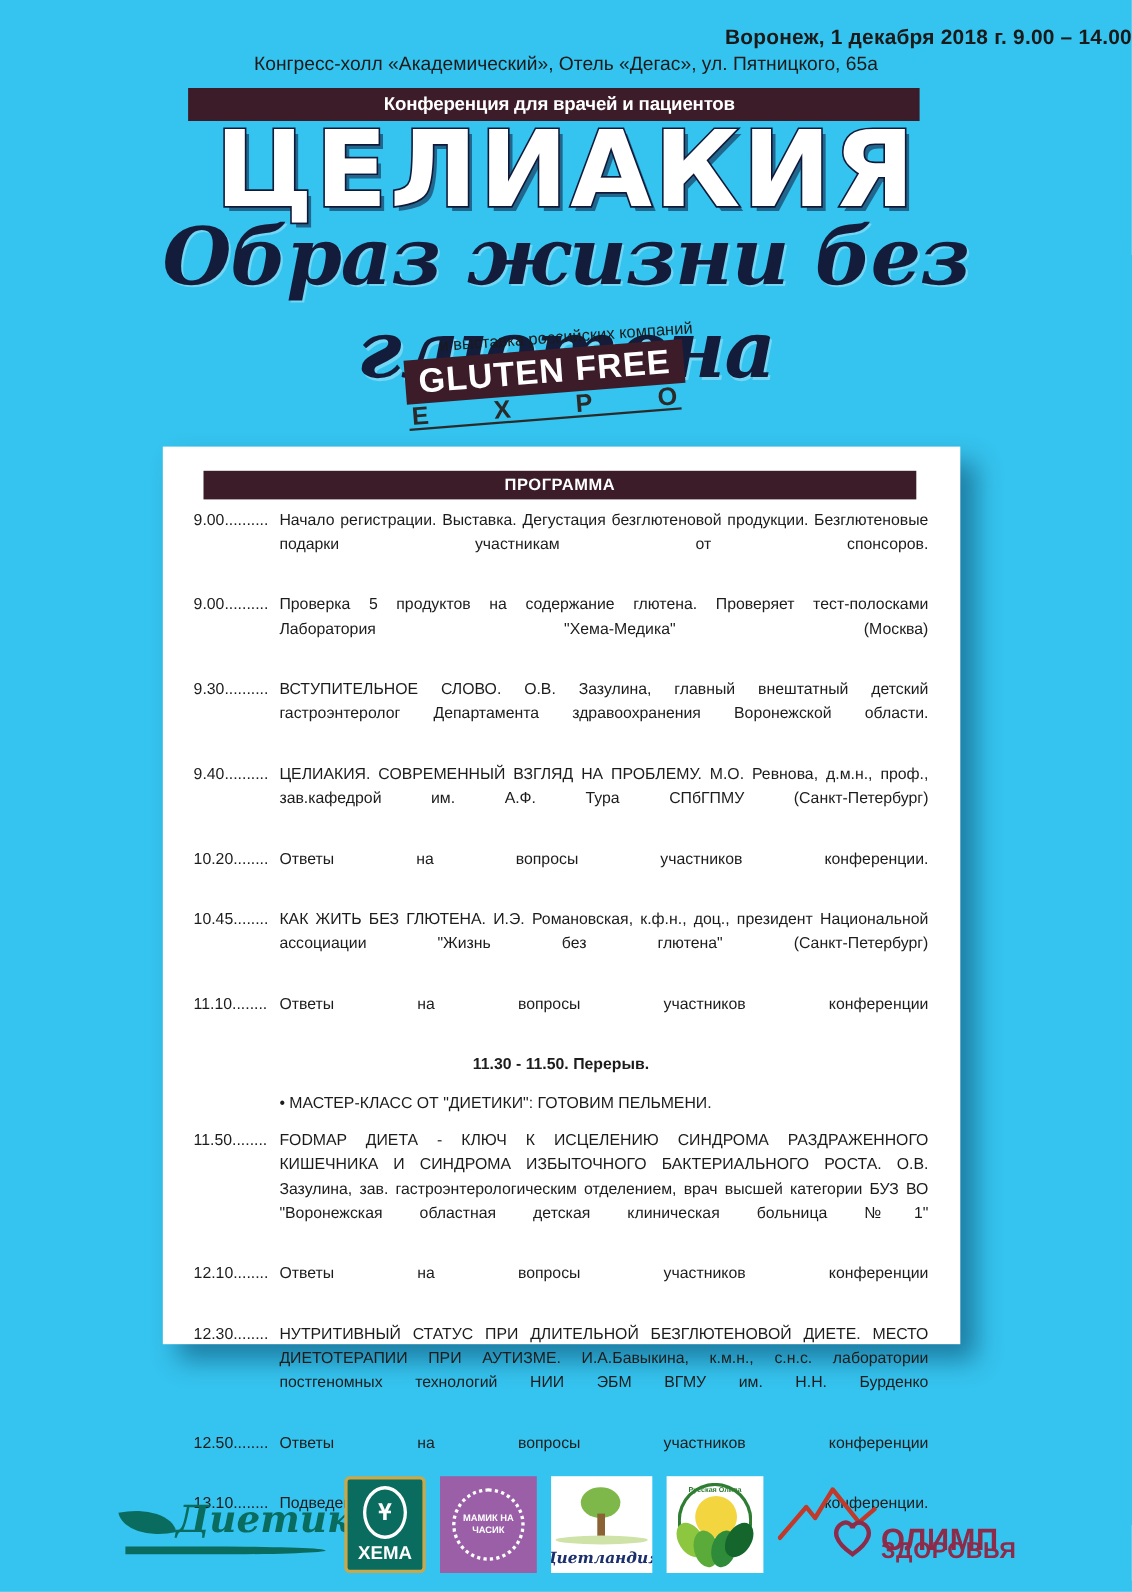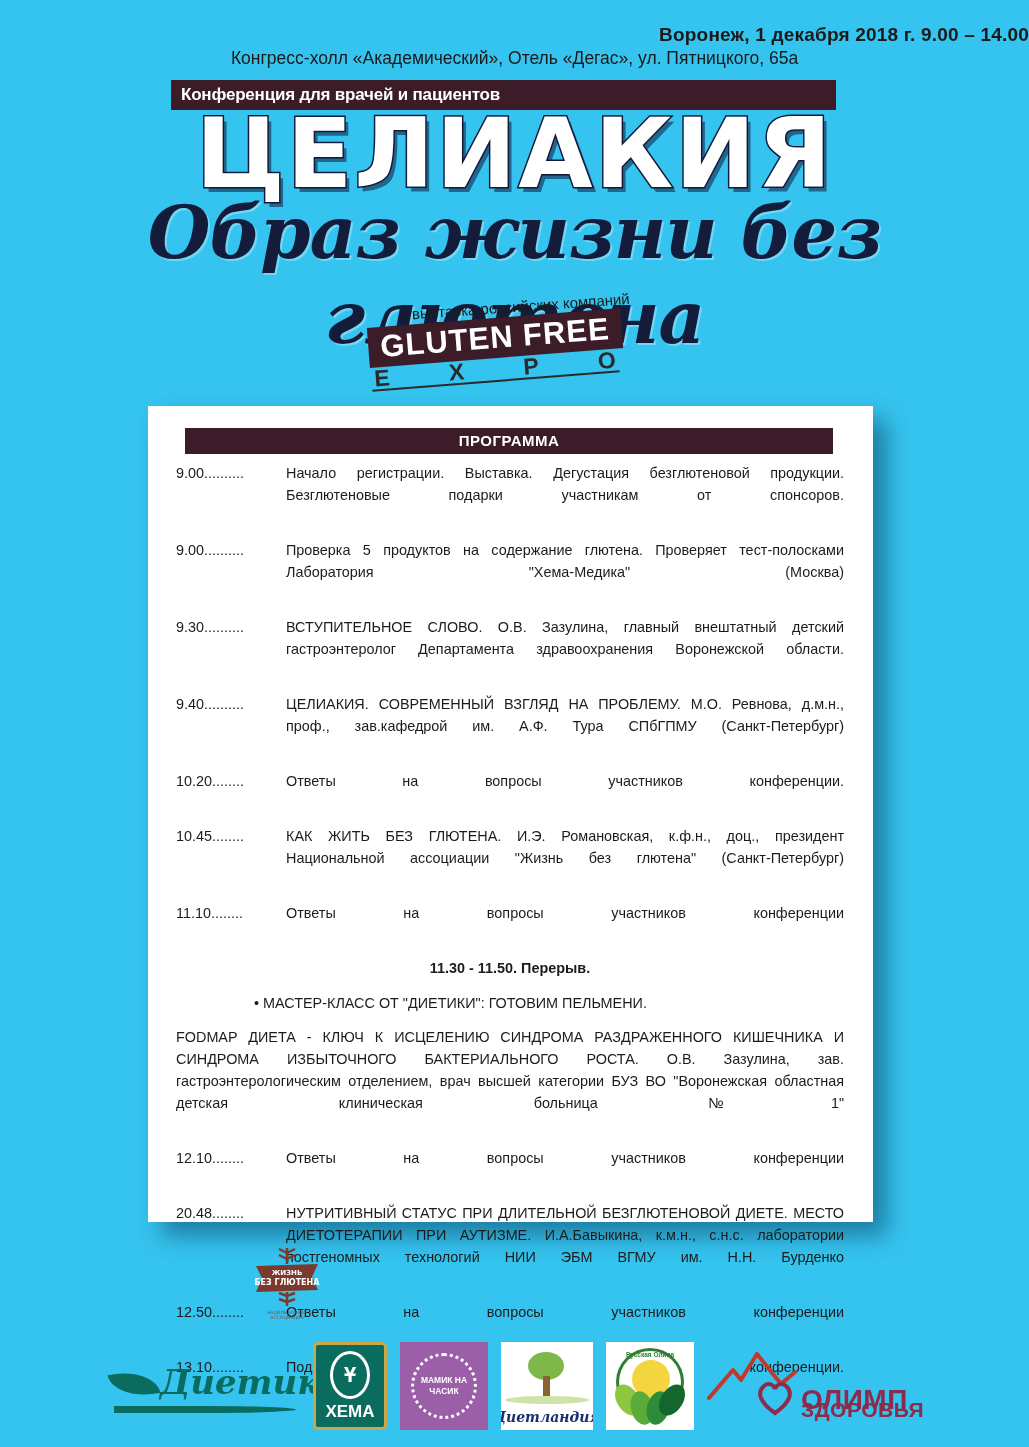--- a/index.html
+++ b/index.html
@@ -25,20 +25,21 @@
     position: absolute; top: 48px; left: 0; width: 1029px;
     text-align: center;
     font-size: 17.5px; color: #1a1a1a;
   }
   .ribbon {
     position: absolute; top: 80px; left: 171px;
     width: 665px; height: 30px;
     background: #3d1c29;
     display: flex; align-items: center;
     padding-left: 10px;
+    justify-content: center;
   }
   .ribbon span {
     color: #ffffff; font-size: 17px; font-weight: bold;
     letter-spacing: -0.2px;
   }
 
   
   .title-main {
     position: absolute; top: 104px; left: 0; width: 1029px;
     text-align: center;
@@ -109,21 +110,21 @@
     background: #3d1c29;
     color: #fff; font-size: 15px; font-weight: bold;
     text-align: center; line-height: 26px;
     letter-spacing: .5px;
   }
   .prog-body {
     position: absolute; top: 56px; left: 28px;
     width: 668px;
     font-size: 14.4px; color: #1c1c1c;
   }
-  .row { display: flex; margin-bottom: 11px; gap: 32px; }
+  .row { display: flex; margin-bottom: 11px; }
   .row .t {
     flex: 0 0 78px;
     white-space: nowrap;
     line-height: 22px;
   }
   .row .d {
     flex: 1 1 auto;
     text-align: justify;
     text-justify: inter-word;
     line-height: 22px;
@@ -317,54 +318,44 @@
       <div class="row">
         <div class="t">11.10........</div>
         <div class="d">Ответы на вопросы участников конференции</div>
       </div>
 
       <div class="center-note">11.30 - 11.50. Перерыв.</div>
 
       <div class="bullet">• МАСТЕР-КЛАСС ОТ "ДИЕТИКИ": ГОТОВИМ ПЕЛЬМЕНИ.</div>
 
       <div class="row">
+        <div class="t">11.50........</div>
         <div class="d">FODMAP ДИЕТА - КЛЮЧ К ИСЦЕЛЕНИЮ СИНДРОМА РАЗДРАЖЕННОГО КИШЕЧНИКА И СИНДРОМА ИЗБЫТОЧНОГО БАКТЕРИАЛЬНОГО РОСТА. О.В. Зазулина, зав. гастроэнтерологическим отделением, врач высшей категории БУЗ ВО "Воронежская областная детская клиническая больница №1"</div>
       </div>
       <div class="row">
         <div class="t">12.10........</div>
         <div class="d">Ответы на вопросы участников конференции</div>
       </div>
       <div class="row">
-        <div class="t">20.48........</div>
+        <div class="t">12.30........</div>
         <div class="d">НУТРИТИВНЫЙ СТАТУС ПРИ ДЛИТЕЛЬНОЙ БЕЗГЛЮТЕНОВОЙ ДИЕТЕ. МЕСТО ДИЕТОТЕРАПИИ ПРИ АУТИЗМЕ. И.А.Бавыкина, к.м.н., с.н.с. лаборатории постгеномных технологий НИИ ЭБМ ВГМУ им. Н.Н. Бурденко</div>
       </div>
       <div class="row">
         <div class="t">12.50........</div>
         <div class="d">Ответы на вопросы участников конференции</div>
       </div>
       <div class="row">
         <div class="t">13.10........</div>
         <div class="d">Подведение итогов конференции.</div>
       </div>
 
     </div>
   </div>
 
   <div class="org">
-    <div class="org-logo">
-      <svg width="78" height="78" viewBox="0 0 78 78">
-        <path d="M39 4 L39 20 M39 9 L31 5 M39 9 L47 5 M39 15 L31 11 M39 15 L47 11" stroke="#7a3b2e" stroke-width="2.5" fill="none"></path>
-        <path d="M8 22 L70 20 L64 33 L70 46 L8 48 L14 34 Z" fill="#7a3b2e"></path>
-        <text x="39" y="31" font-family="DejaVu Sans, sans-serif" font-size="7" font-weight="bold" fill="#ffffff" text-anchor="middle">ЖИЗНЬ</text>
-        <text x="39" y="41" font-family="DejaVu Sans, sans-serif" font-size="8" font-weight="bold" fill="#ffffff" text-anchor="middle">БЕЗ ГЛЮТЕНА</text>
-        <path d="M39 48 L39 62 M39 52 L31 49 M39 52 L47 49 M39 58 L31 55 M39 58 L47 55" stroke="#7a3b2e" stroke-width="2.5" fill="none"></path>
-        <text x="39" y="70" font-family="DejaVu Sans, sans-serif" font-size="4.6" fill="#6a5a55" text-anchor="middle">НАЦИОНАЛЬНАЯ</text>
-        <text x="39" y="75" font-family="DejaVu Sans, sans-serif" font-size="4.6" fill="#6a5a55" text-anchor="middle">АССОЦИАЦИЯ</text>
-      </svg>
-    </div>
   </div>
 
   <div class="sponsors">
 
     <div class="sp sp-dietika">
       <div class="leaf"></div>
       <div class="nm">Диетика</div>
       <div class="swoosh"></div>
     </div>
 

